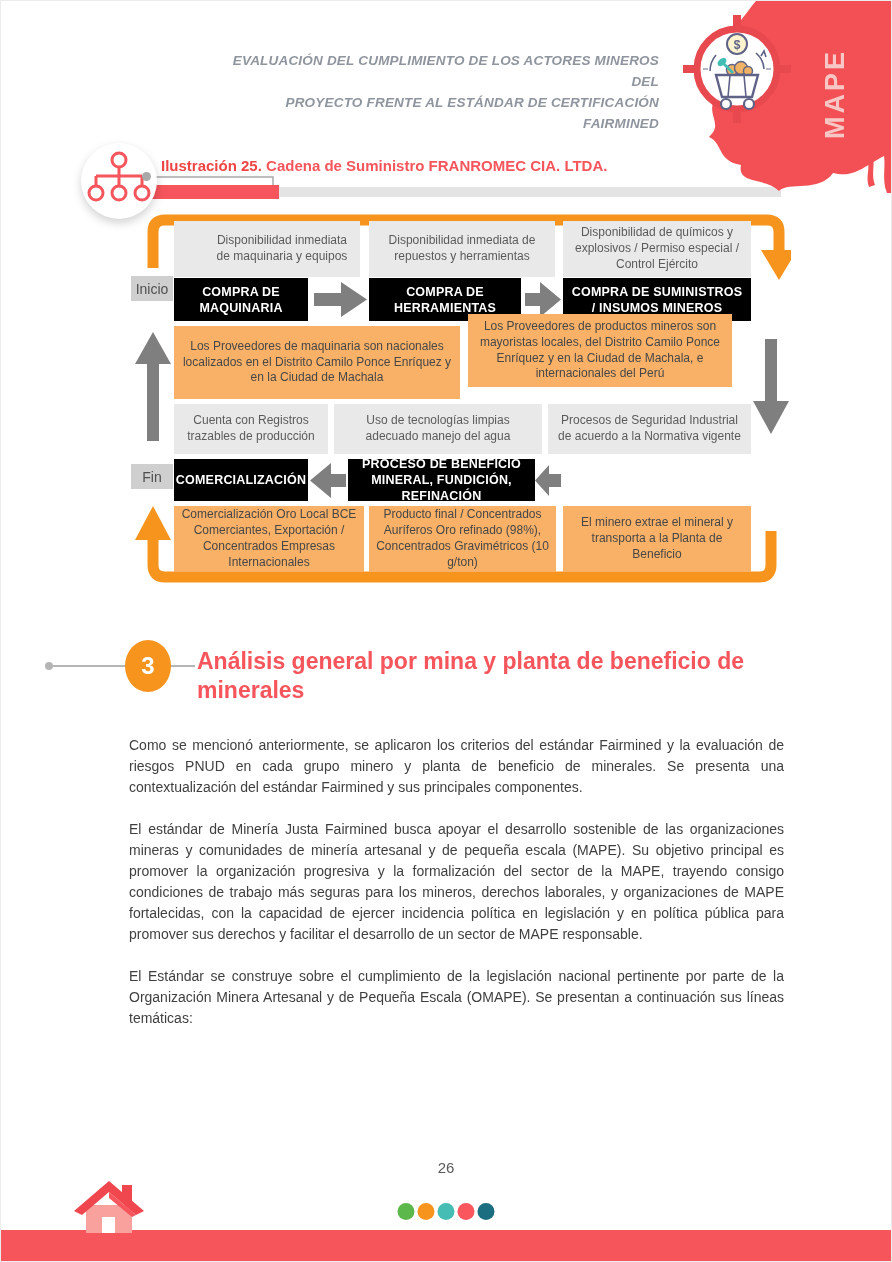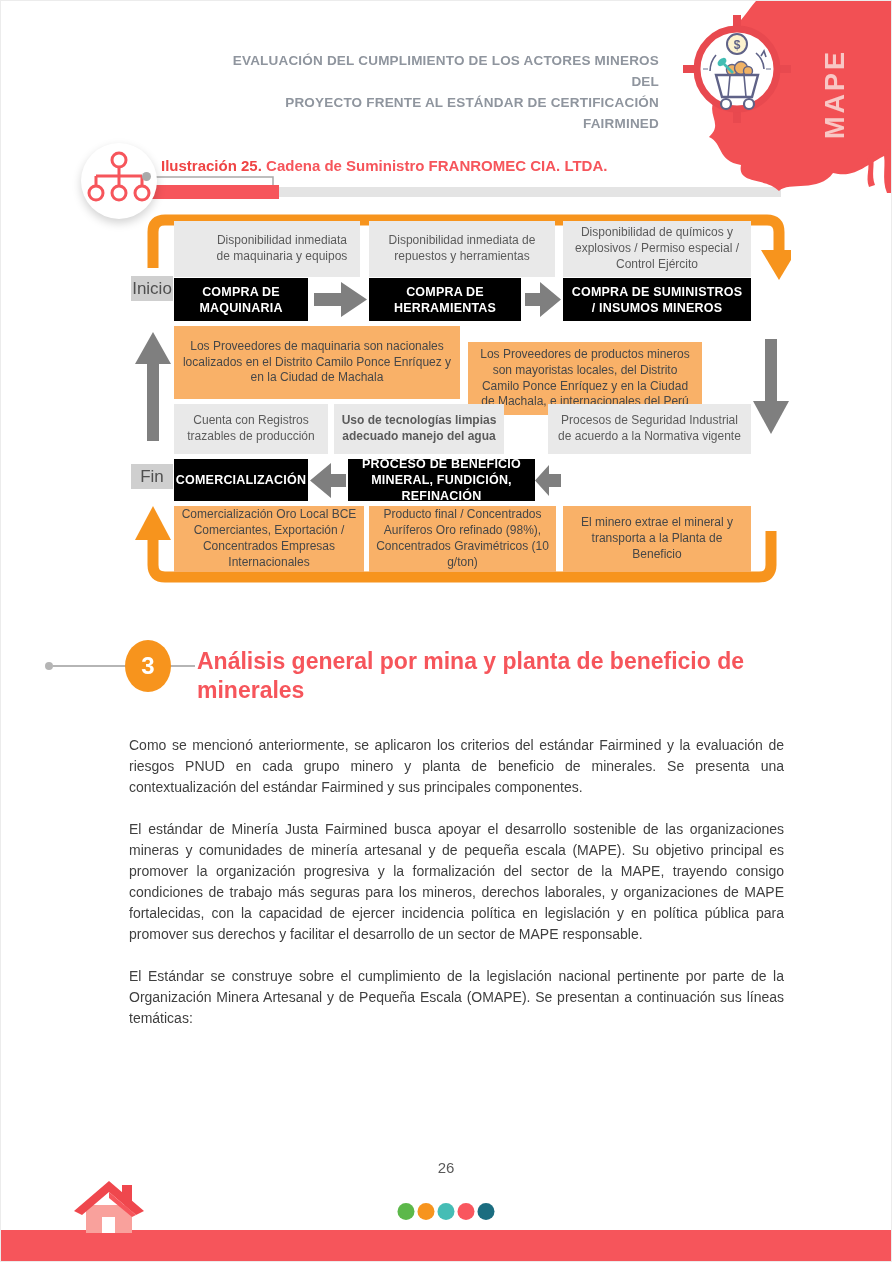--- a/index.html
+++ b/index.html
@@ -6,21 +6,21 @@
   html,body { background:#fff; }
   .page {
     position:relative; width:892px; height:1262px; background:#ffffff;
     font-family:"Liberation Sans", sans-serif; overflow:hidden;
     border:1px solid #ececec;
   }
   .abs { position:absolute; }
 
   
   .header-title { right:232px; top:50px; width:430px; text-align:right;
-    color:#8f959e; font-weight:bold; font-size:13.5px; line-height:1.55; letter-spacing:.2px; }
+    color:#8f959e; font-weight:bold; font-size:13.5px; line-height:1.55; letter-spacing:.2px;font-style:italic; }
   .badge-mape { right:40px; top:26px; height:112px; writing-mode:vertical-rl;
     transform:rotate(180deg); font-weight:bold; font-size:27px; letter-spacing:3px;
     color:#f8c7c5; z-index:3; }
 
   
   .fig-circle { left:80px; top:142px; width:76px; height:76px; border-radius:50%;
     background:#fff; box-shadow:0 4px 10px rgba(0,0,0,.18); z-index:2;
     display:flex; align-items:center; justify-content:center; }
   .fig-dot { left:141px; top:171px; width:9px; height:9px; border-radius:50%; background:#a9a9a9; z-index:3;}
   .fig-title { left:160px; top:156px; font-size:15px; font-weight:bold; z-index:2; }
@@ -30,21 +30,21 @@
   .bar-gray { left:278px; top:186px; width:502px; height:10px; background:#e4e4e4; }
 
   
   .flow { left:130px; top:205px; width:660px; height:395px; }
   .flow-box { position:absolute; display:flex; align-items:center; justify-content:center;
     text-align:center; padding:3px 6px; z-index:1; }
   .gray-box   { background:#e9e9e9; color:#5b5b5b; font-size:12px; line-height:1.32; }
   .red-box    { background:#000000; color:#fff; font-weight:bold; font-size:12.5px; line-height:1.28; letter-spacing:.2px; }
   .orange-box { background:#f9b168; color:#474747; font-size:12px; line-height:1.32; }
   .tag { position:absolute; left:0; width:42px; height:25px; background:#cfcfcf; color:#4f4f4f;
-    font-size:17px; display:flex; align-items:center; justify-content:center; z-index:1; }
+    font-size:14px; display:flex; align-items:center; justify-content:center; z-index:1; }
 
   
   .sec-dot  { left:44px; top:661px; width:8px; height:8px; border-radius:50%; background:#b5b5b5; }
   .sec-line1 { left:52px; top:664px; width:74px; height:2px; background:#b5b5b5; }
   .sec-line2 { left:168px; top:664px; width:26px; height:2px; background:#b5b5b5; }
   .sec-num { left:124px; top:639px; width:46px; height:52px; border-radius:50%;
     background:#f7941d; color:#fff; font-weight:bold; font-size:24px;
     display:flex; align-items:center; justify-content:center; }
   .sec-title { left:196px; top:646px; width:590px; color:#f6555b;
     font-weight:bold; font-size:23px; line-height:1.27; }
@@ -154,24 +154,24 @@
 
     <div class="flow-box gray-box" style="left:43px;  top:15px; width:186px; height:56px;padding-left:36px;">Disponibilidad inmediata de maquinaria y equipos</div>
     <div class="flow-box gray-box" style="left:238px; top:15px; width:186px; height:56px;">Disponibilidad inmediata de repuestos y herramientas</div>
     <div class="flow-box gray-box" style="left:432px; top:15px; width:188px; height:56px;">Disponibilidad de químicos y explosivos / Permiso especial / Control Ejército</div>
 
     <div class="flow-box red-box" style="left:43px;  top:72px; width:134px; height:43px;">COMPRA DE MAQUINARIA</div>
     <div class="flow-box red-box" style="left:238px; top:72px; width:152px; height:43px;">COMPRA DE HERRAMIENTAS</div>
     <div class="flow-box red-box" style="left:432px; top:72px; width:188px; height:43px;">COMPRA DE SUMINISTROS / INSUMOS MINEROS</div>
 
     <div class="flow-box orange-box" style="left:43px;  top:120px; width:286px; height:73px;">Los Proveedores de maquinaria son nacionales localizados en el Distrito Camilo Ponce Enríquez y en la Ciudad de Machala</div>
-    <div class="flow-box orange-box" style="left:337px; top:136px; width:234px; height:73px;">Los Proveedores de productos mineros son mayoristas locales, del Distrito Camilo Ponce Enríquez y en la Ciudad de Machala, e internacionales del Perú</div>
+    <div class="flow-box orange-box" style="left:337px; top:108px; width:264px; height:73px;">Los Proveedores de productos mineros son mayoristas locales, del Distrito Camilo Ponce Enríquez y en la Ciudad de Machala, e internacionales del Perú</div>
 
     <div class="flow-box gray-box" style="left:43px;  top:198px; width:154px; height:50px;">Cuenta con Registros trazables de producción</div>
-    <div class="flow-box gray-box" style="left:203px; top:198px; width:170px; height:50px;font-weight:bold;">Uso de tecnologías limpias adecuado manejo del agua</div>
+    <div class="flow-box gray-box" style="left:203px; top:198px; width:208px; height:50px;">Uso de tecnologías limpias adecuado manejo del agua</div>
     <div class="flow-box gray-box" style="left:417px; top:198px; width:203px; height:50px;">Procesos de Seguridad Industrial de acuerdo a la Normativa vigente</div>
 
     <div class="flow-box red-box" style="left:43px;  top:253px; width:134px; height:42px;">COMERCIALIZACIÓN</div>
     <div class="flow-box red-box" style="left:217px; top:253px; width:187px; height:42px;">PROCESO DE BENEFICIO MINE­RAL, FUNDICIÓN, REFINACIÓN</div>
 
     <div class="flow-box orange-box" style="left:43px;  top:300px; width:190px; height:66px;">Comercialización Oro Local BCE Comerciantes, Exporta­ción / Concentrados Empresas Internacionales</div>
     <div class="flow-box orange-box" style="left:238px; top:300px; width:187px; height:66px;">Producto final / Concentrados Auríferos Oro refinado (98%), Concentrados Gravimétricos (10 g/ton)</div>
     <div class="flow-box orange-box" style="left:432px; top:300px; width:188px; height:66px;">El minero extrae el mineral y transporta a la Planta de Beneficio</div>
   </div>
 

